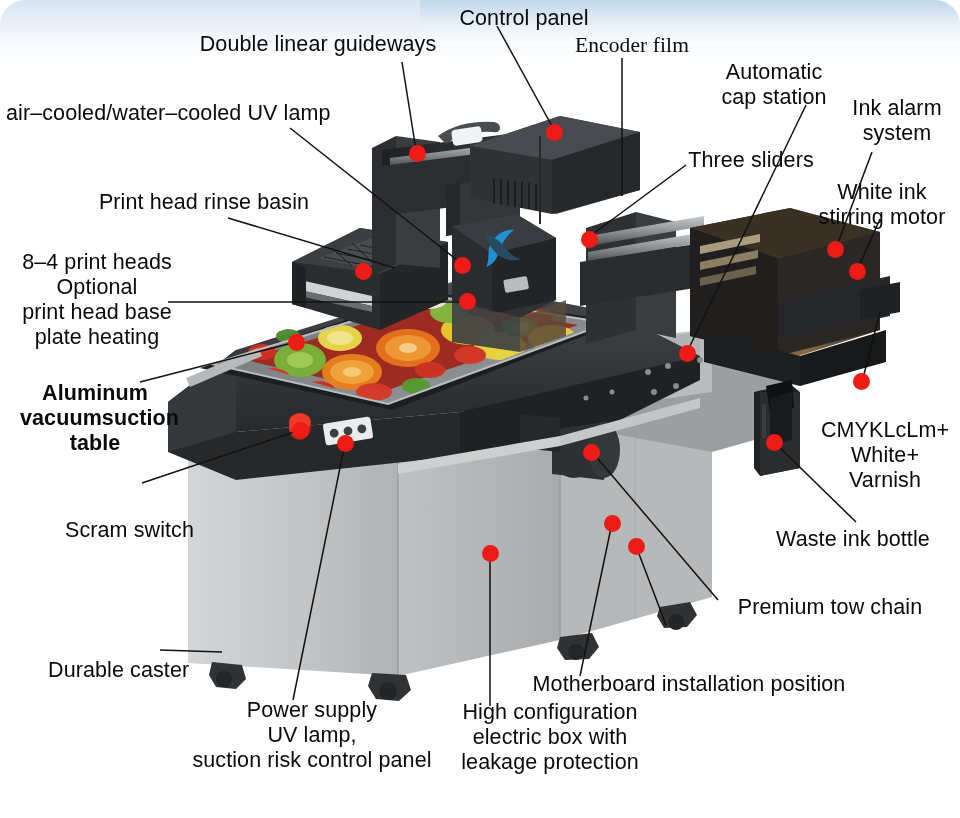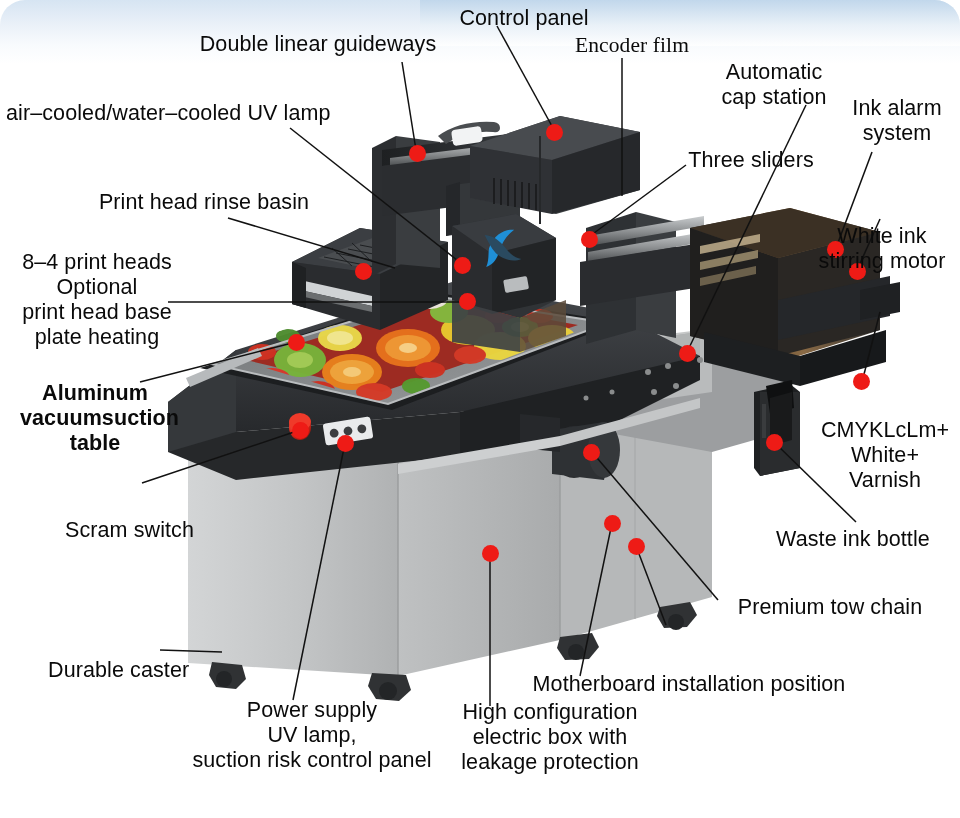--- a/index.html
+++ b/index.html
@@ -366,21 +366,21 @@
 
   <div class="lbl c" style="left:448px;top:6px;width:152px;">Control panel</div>
   <div class="lbl c" style="left:172px;top:32px;width:292px;">Double linear guideways</div>
   <div class="lbl c" style="left:558px;top:33px;width:148px;font-family:Liberation Serif, serif;">Encoder film</div>
   <div class="lbl c" style="left:706px;top:60px;width:136px;">Automatic
 cap station</div>
   <div class="lbl c" style="left:838px;top:96px;width:118px;">Ink alarm
 system</div>
   <div class="lbl l" style="left:6px;top:101px;width:420px;">air–cooled/water–cooled UV lamp</div>
   <div class="lbl c" style="left:672px;top:142px;width:158px;margin-top:6px;">Three sliders</div>
-  <div class="lbl c" style="left:806px;top:180px;width:152px;margin-top:44px;">White ink
+  <div class="lbl c" style="left:806px;top:180px;width:152px;">White ink
 stirring motor</div>
   <div class="lbl c" style="left:78px;top:190px;width:252px;">Print head rinse basin</div>
   <div class="lbl c" style="left:2px;top:250px;width:190px;">8–4 print heads
 Optional
 print head base
 plate heating</div>
   <div class="lbl c" style="left:20px;top:381px;width:150px;font-weight:bold;">Aluminum
 vacuumsuction
 table</div>
   <div class="lbl c" style="left:812px;top:418px;width:146px;">CMYKLcLm+

